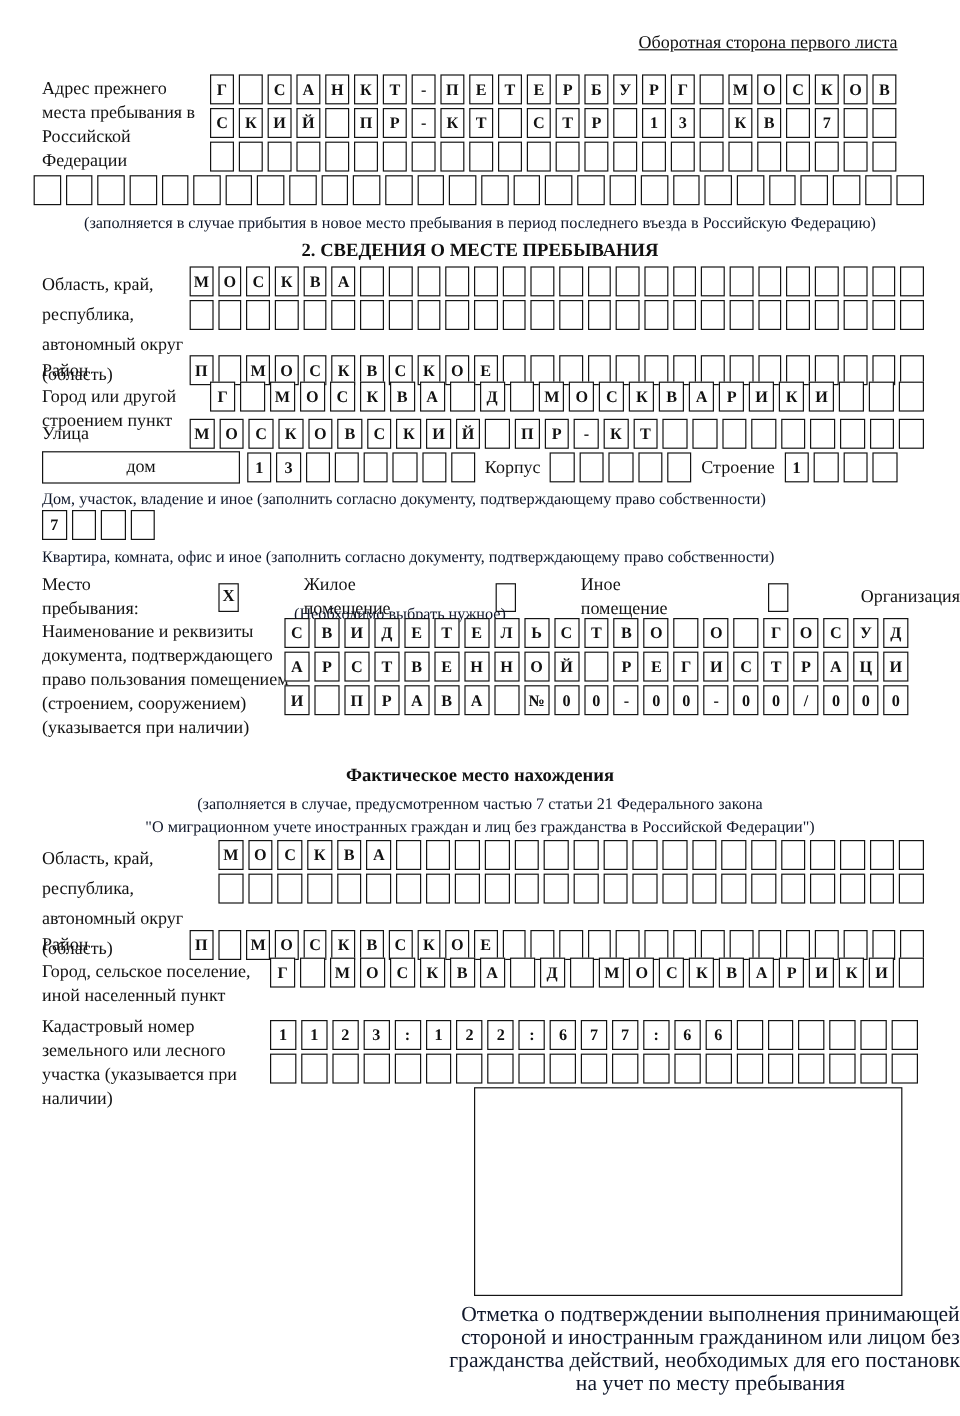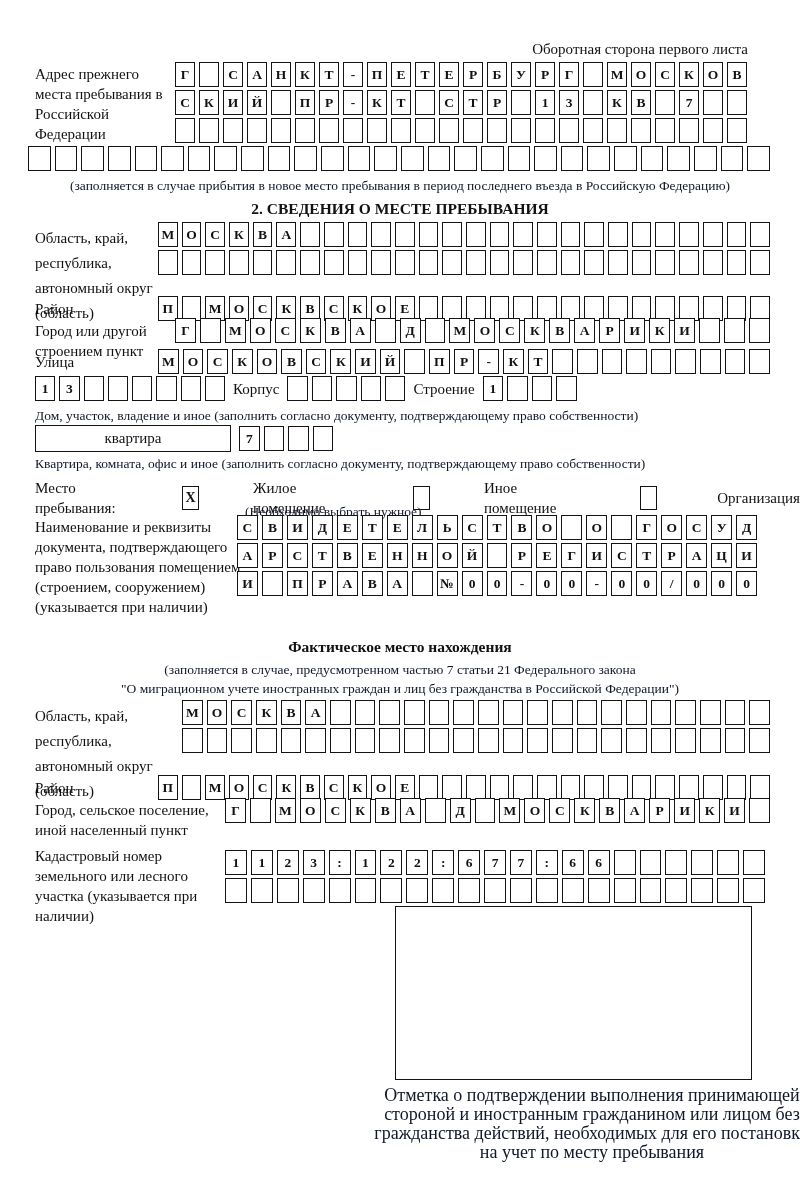--- a/index.html
+++ b/index.html
@@ -30,21 +30,21 @@
   .checkbox {
     width:22px; height:24px; border:1.5px solid #141414;
     display:flex; align-items:center; justify-content:center;
     font-size:14px; font-weight:bold; background:#fff;
   }
   .stamp-box { border:1.6px solid #141414; background:#fff; }
 </style>
 </head>
 <body>
 
-<div class="abs lbl" style="top:39px; right:52px;">Оборотная сторона первого листа</div>
+<div class="abs lbl" style="top:26px; right:52px;text-decoration:underline;">Оборотная сторона первого листа</div>
 
 <div class="abs lbl" style="left:35px; top:64px; width:142px;">Адрес прежнего места пребывания в Российской Федерации</div>
 <div class="abs cells" style="left:175px; top:62px;  width:572px;">
     <span class="cell">Г</span>
     <span class="cell"></span>
     <span class="cell">С</span>
     <span class="cell">А</span>
     <span class="cell">Н</span>
     <span class="cell">К</span>
     <span class="cell">Т</span>
@@ -291,20 +291,21 @@
     <span class="cell"></span>
     <span class="cell"></span>
     <span class="cell"></span>
     <span class="cell"></span>
     <span class="cell"></span>
     <span class="cell"></span>
     <span class="cell"></span>
   </div>
 
 <div class="abs inline-row" style="left:35px; top:376px; width:737px; gap:6px;">
+  <div class="widebox" style="width:165px;">дом</div>
   <div class="cells" style="width:190px;">
       <span class="cell">1</span>
       <span class="cell">3</span>
       <span class="cell"></span>
       <span class="cell"></span>
       <span class="cell"></span>
       <span class="cell"></span>
       <span class="cell"></span>
       <span class="cell"></span>
     </div>
@@ -320,21 +321,20 @@
   <div class="cells" style="width:94px;">
       <span class="cell">1</span>
       <span class="cell"></span>
       <span class="cell"></span>
       <span class="cell"></span>
     </div>
 </div>
 <div class="abs small-note" style="left:35px; top:407px;">Дом, участок, владение и иное (заполнить согласно документу, подтверждающему право собственности)</div>
 
 <div class="abs inline-row" style="left:35px; top:425px; gap:8px;">
-  <div class="widebox" style="width:196px;">квартира</div>
   <div class="cells" style="width:94px;">
       <span class="cell">7</span>
       <span class="cell"></span>
       <span class="cell"></span>
       <span class="cell"></span>
     </div>
 </div>
 <div class="abs small-note" style="left:35px; top:455px;">Квартира, комната, офис и иное (заполнить согласно документу, подтверждающему право собственности)</div>
 
 <div class="abs inline-row" style="left:35px; top:478px;">

